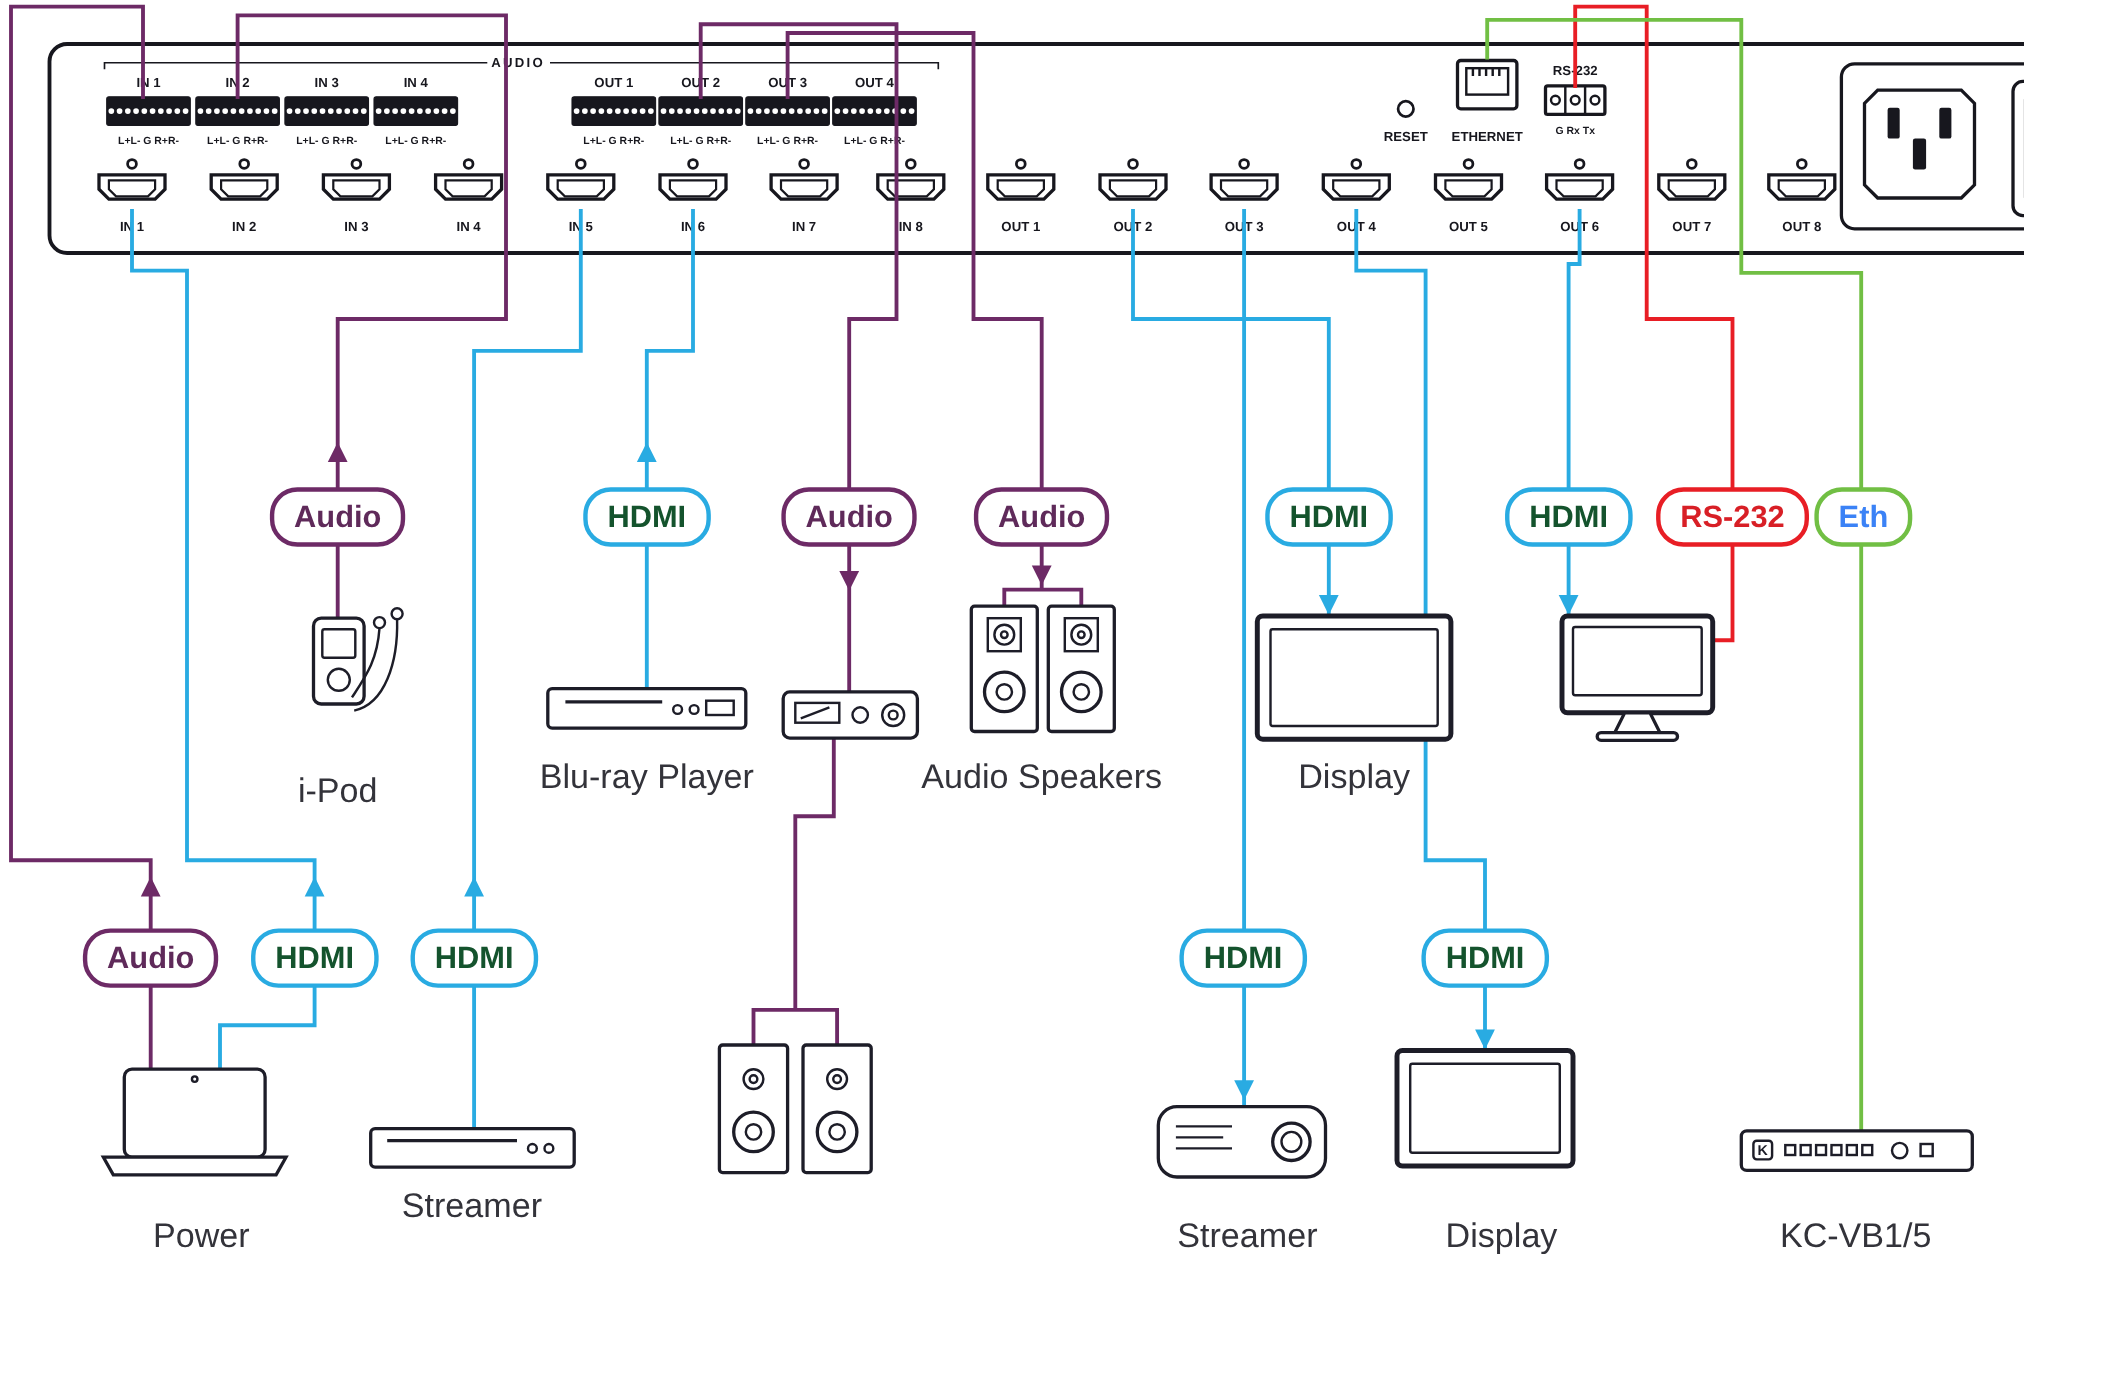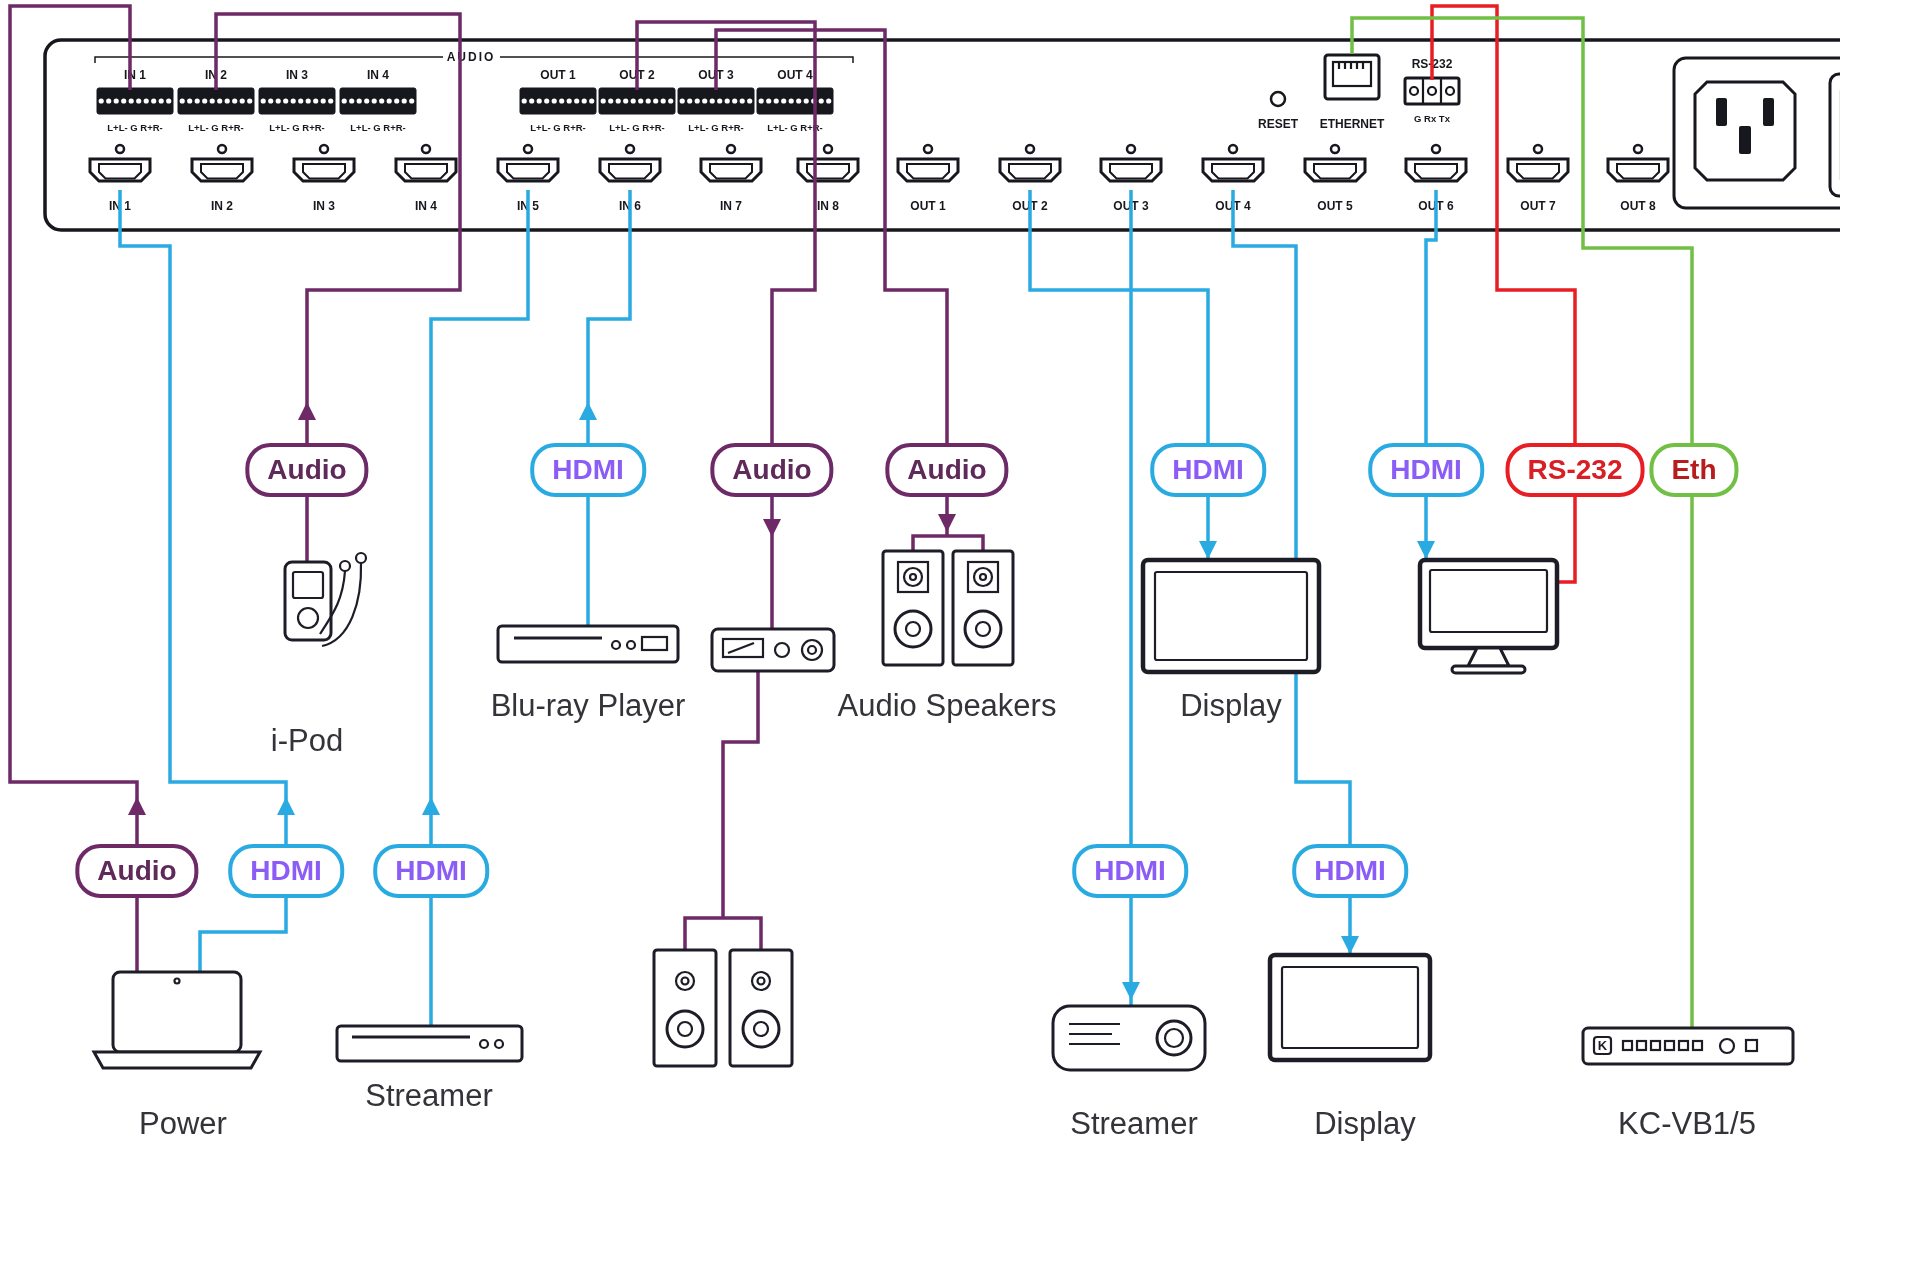--- a/index.html
+++ b/index.html
@@ -31,23 +31,23 @@
   .dev .thin{stroke-width:2.2}
   .dev .nf{fill:none}
   .dev .thick{stroke-width:4.5}
   .dev .logotxt{stroke:none;fill:#1d1d28;font-family:"Liberation Sans",sans-serif;font-size:13px;font-weight:700;text-anchor:middle}
 
   
   .pill{position:absolute;transform:translate(-50%,-50%);height:46px;padding:0 18px;
         background:#fff;border-radius:25px;font-weight:bold;font-size:28px;
         display:flex;align-items:center;justify-content:center;white-space:nowrap;z-index:5}
   .pill.audio{border:4px solid #6d2a66;color:#5f2a5a}
-  .pill.hdmi{border:4px solid #29abe2;color:#8b5cf6}
+  .pill.hdmi{border:4px solid #29abe2;color:#14532d}
   .pill.rs232{border:4px solid #e81e25;color:#d81f26}
-  .pill.eth{border:4px solid #71bf44;color:#b91c1c}
+  .pill.eth{border:4px solid #71bf44;color:#3b82f6}
 
   
   .devlabel{position:absolute;transform:translateX(-50%);text-align:center;
             font-size:31px;color:#33333a;line-height:1.35;white-space:nowrap;z-index:4}
   .devlabel.wrap{white-space:normal}
 </style>
 </head>
 <body>
 
 <div class="stage">
@@ -449,21 +449,21 @@
 <div class="pill hdmi" style="left:588px;top:470px">HDMI</div>
 <div class="pill audio" style="left:772px;top:470px">Audio</div>
 <div class="pill audio" style="left:947px;top:470px">Audio</div>
 <div class="pill hdmi" style="left:1208px;top:470px">HDMI</div>
 <div class="pill hdmi" style="left:1426px;top:470px">HDMI</div>
 <div class="pill rs232" style="left:1575px;top:470px">RS-232</div>
 <div class="pill eth" style="left:1694px;top:470px">Eth</div>
 <div class="pill hdmi" style="left:1130px;top:871px">HDMI</div>
 <div class="pill hdmi" style="left:1350px;top:871px">HDMI</div>
 
-<div class="devlabel" style="left:307px;top:720px">i-Pod</div>
+<div class="devlabel" style="left:307px;top:698px">i-Pod</div>
 <div class="devlabel" style="left:588px;top:685px">Blu-ray Player</div>
 <div class="devlabel" style="left:947px;top:685px">Audio Speakers</div>
 <div class="devlabel" style="left:1231px;top:685px">Display</div>
 <div class="devlabel" style="left:183px;top:1103px">Power</div>
 <div class="devlabel" style="left:429px;top:1075px">Streamer</div>
 <div class="devlabel" style="left:1134px;top:1103px">Streamer</div>
 <div class="devlabel" style="left:1365px;top:1103px">Display</div>
 <div class="devlabel" style="left:1687px;top:1103px">KC-VB1/5</div>
 
 </div>

